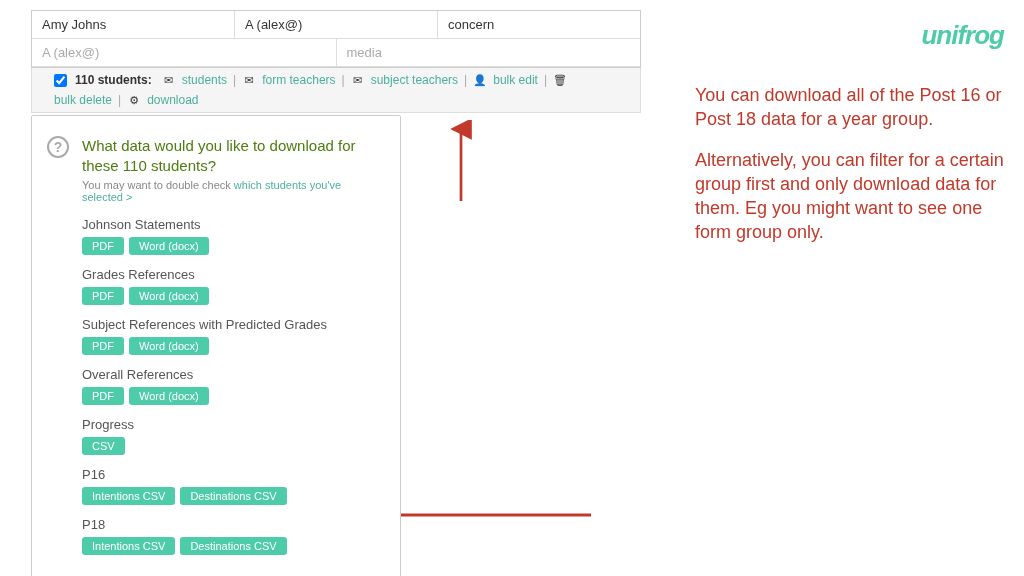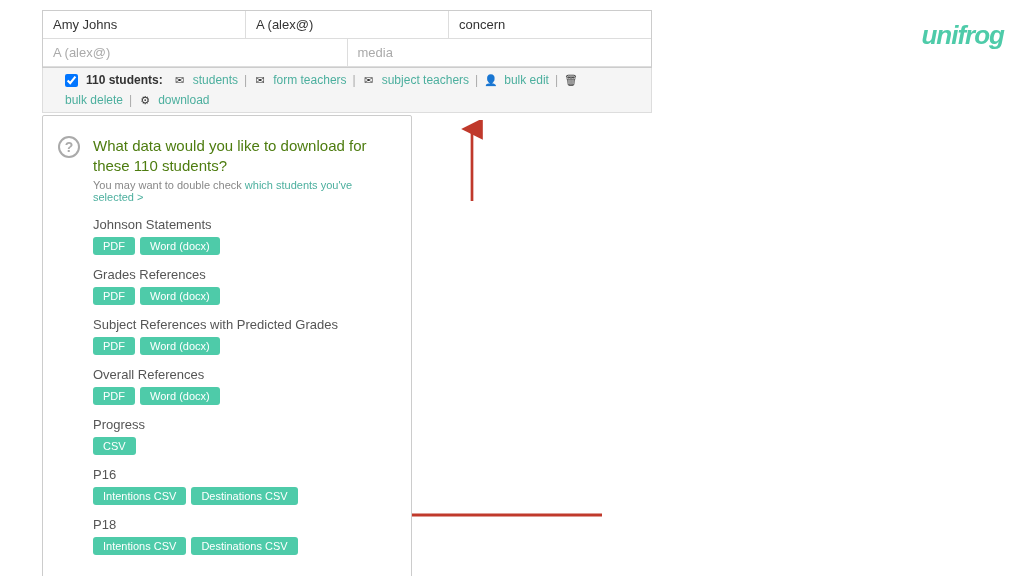--- a/index.html
+++ b/index.html
@@ -8,21 +8,21 @@
       background: #fff;
       width: 1024px;
       height: 576px;
       overflow: hidden;
       position: relative;
     }
 
     
     .left-panel {
       position: absolute;
-      left: 12px;
+      left: 1px;
       top: 0;
       width: 670px;
       height: 448px;
     }
 
     
     .table-area {
       border: 1px solid #ccc;
       margin: 10px 30px 0 30px;
     }
@@ -332,13 +332,17 @@
         </marker>
       </defs>
       <line x1="210" y1="25" x2="10" y2="25" stroke="#c0392b" stroke-width="3" marker-end="url(#arrowhead-left)"></line>
     </svg>
   </div>
 
 </div>
 
 <div class="right-panel">
   <div class="brand-logo">unifrog</div>
+  <div class="right-text-block">
+    <p>You can download all of the Post 16 or Post 18 data for a year group.</p>
+    <p>Alternatively, you can filter for a certain group first and only download data for them. Eg you might want to see one form group only.</p>
+  </div>
 </div>
 
 </body></html>

